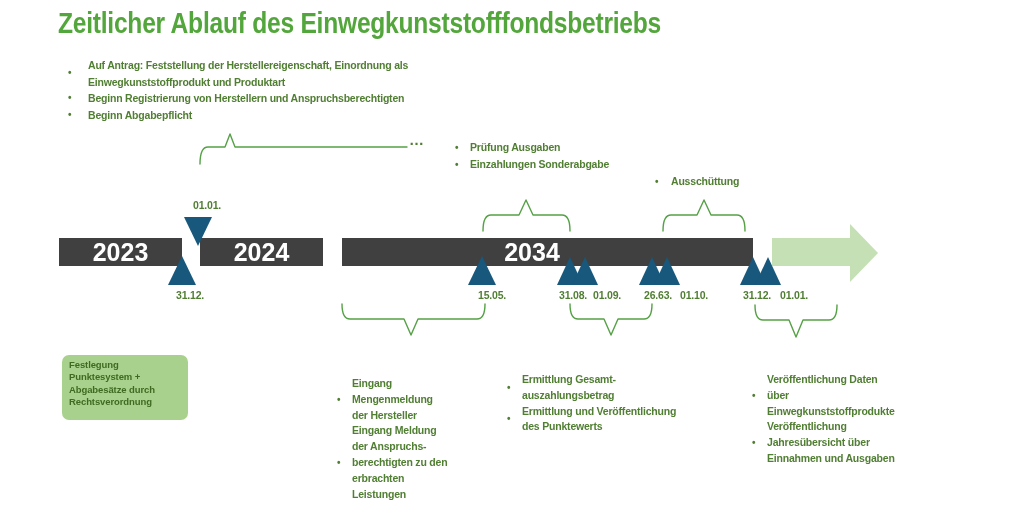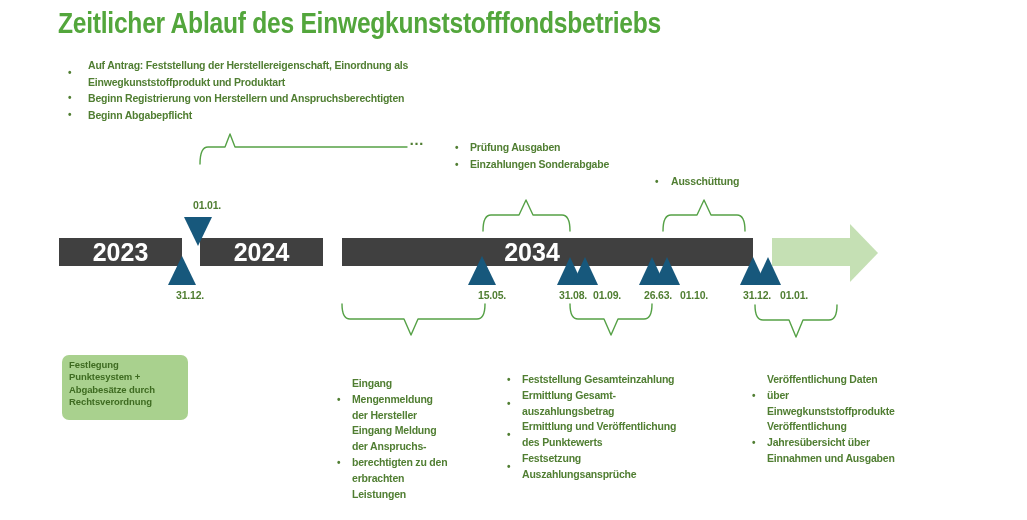--- a/index.html
+++ b/index.html
@@ -163,33 +163,26 @@
     <div class="bitem">
         <span class="btxt">Eingang Meldung
 der Anspruchs-
 berechtigten zu den
 erbrachten
 Leistungen</span>
       </div>
   </div>
   <div class="abs blist col2">
     <div class="bitem">
-        <span class="btxt">Feststellung Gesamteinzahlung</span>
-      </div>
-    <div class="bitem">
         <span class="btxt">Ermittlung Gesamt-
 auszahlungsbetrag</span>
       </div>
     <div class="bitem">
         <span class="btxt">Ermittlung und Veröffentlichung
 des Punktewerts</span>
-      </div>
-    <div class="bitem">
-        <span class="btxt">Festsetzung
-Auszahlungsansprüche</span>
       </div>
   </div>
   <div class="abs blist col3">
     <div class="bitem">
         <span class="btxt">Veröffentlichung Daten
 über
 Einwegkunststoffprodukte</span>
       </div>
     <div class="bitem">
         <span class="btxt">Veröffentlichung

